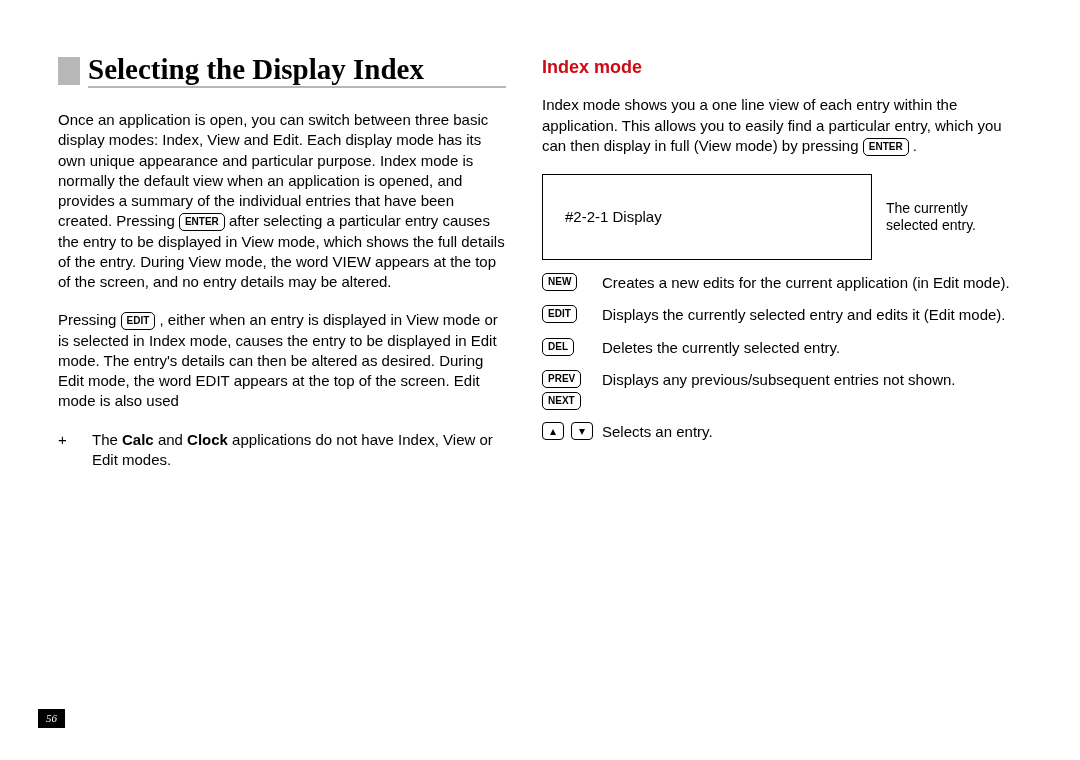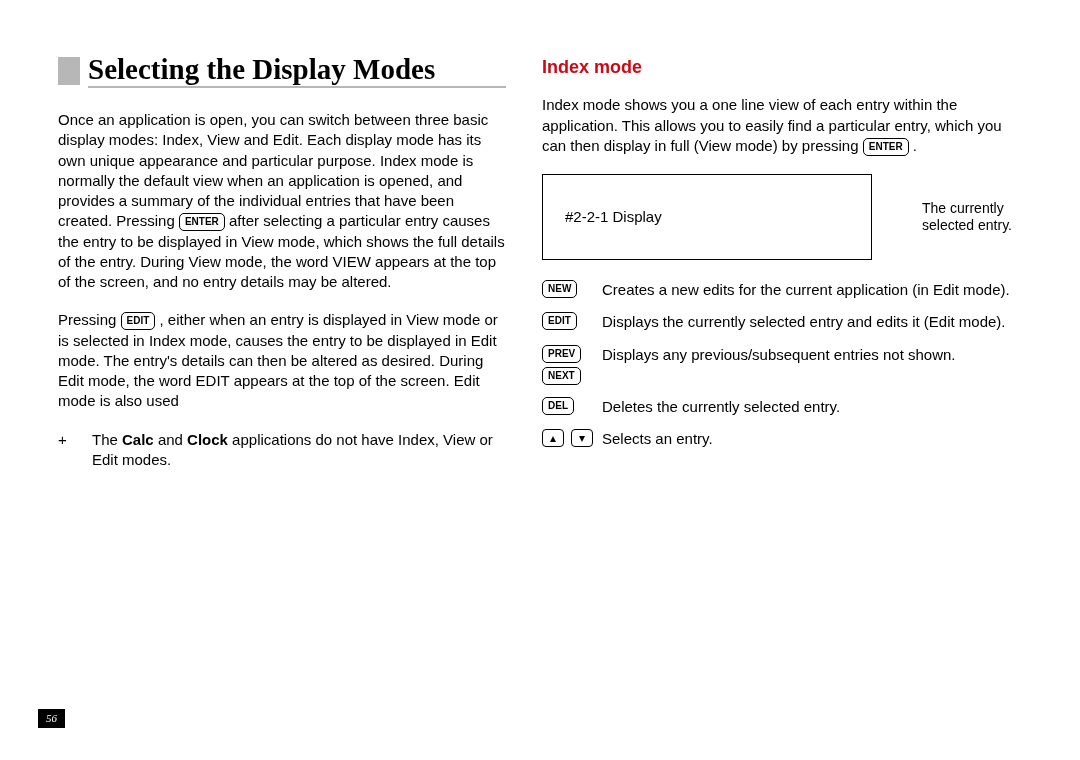--- a/index.html
+++ b/index.html
@@ -77,22 +77,21 @@
     color: #cc0a16;
     font-weight: bold;
     font-size: 18px;
     margin-bottom: 16px;
   }
 
   .diagram-row {
     display: flex;
     align-items: center;
     gap: 14px;
-    margin: 18px 0 20px 0;
-    justify-content: space-between;
+    margin: 18px 0 13px 0;
   }
   .diagram-box {
     border: 1.5px solid #000;
     width: 330px;
     height: 86px;
     display: flex;
     align-items: center;
     padding-left: 22px;
     box-sizing: border-box;
   }
@@ -144,21 +143,21 @@
 </head>
 <body>
 
 <div class="page">
   <div class="columns">
 
     <div class="col-left">
       <div class="title-row">
         <div class="title-tab"></div>
         <div class="title-underline">
-          <span class="title-text">Selecting the Display Modes</span>
+          <span class="title-text">Selecting the Display Index</span>
         </div>
       </div>
 
       <div class="para">
         <span>Once an application is open, you can switch between three basic display modes: Index, View and Edit. Each display mode has its own unique appearance and particular purpose. Index mode is normally the default view when an application is opened, and provides a summary of the individual entries that have been created. Pressing </span>
         <span class="keycap">ENTER</span>
         <span> after selecting a particular entry causes the entry to be displayed in View mode, which shows the full details of the entry. During View mode, the word VIEW appears at the top of the screen, and no entry details may be altered.</span>
       </div>
 
       <div class="para">
@@ -206,31 +205,31 @@
 
       <div class="ops-row">
         <div class="ops-keys">
           <span class="keycap">EDIT</span>
         </div>
         <div class="ops-desc">Displays the currently selected entry and edits it (Edit mode).</div>
       </div>
 
       <div class="ops-row">
         <div class="ops-keys">
+          <span class="keycap">DEL</span>
+        </div>
+        <div class="ops-desc">Deletes the currently selected entry.</div>
+      </div>
+
+      <div class="ops-row">
+        <div class="ops-keys">
           <span class="keycap">PREV</span>
           <span class="keycap">NEXT</span>
         </div>
         <div class="ops-desc">Displays any previous/subsequent entries not shown.</div>
-      </div>
-
-      <div class="ops-row">
-        <div class="ops-keys">
-          <span class="keycap">DEL</span>
-        </div>
-        <div class="ops-desc">Deletes the currently selected entry.</div>
       </div>
 
       <div class="ops-row">
         <div class="ops-keys" style="flex-direction:row;">
           <span class="arrow-key">▴</span>
           <span class="arrow-key">▾</span>
         </div>
         <div class="ops-desc">Selects an entry.</div>
       </div>
 

